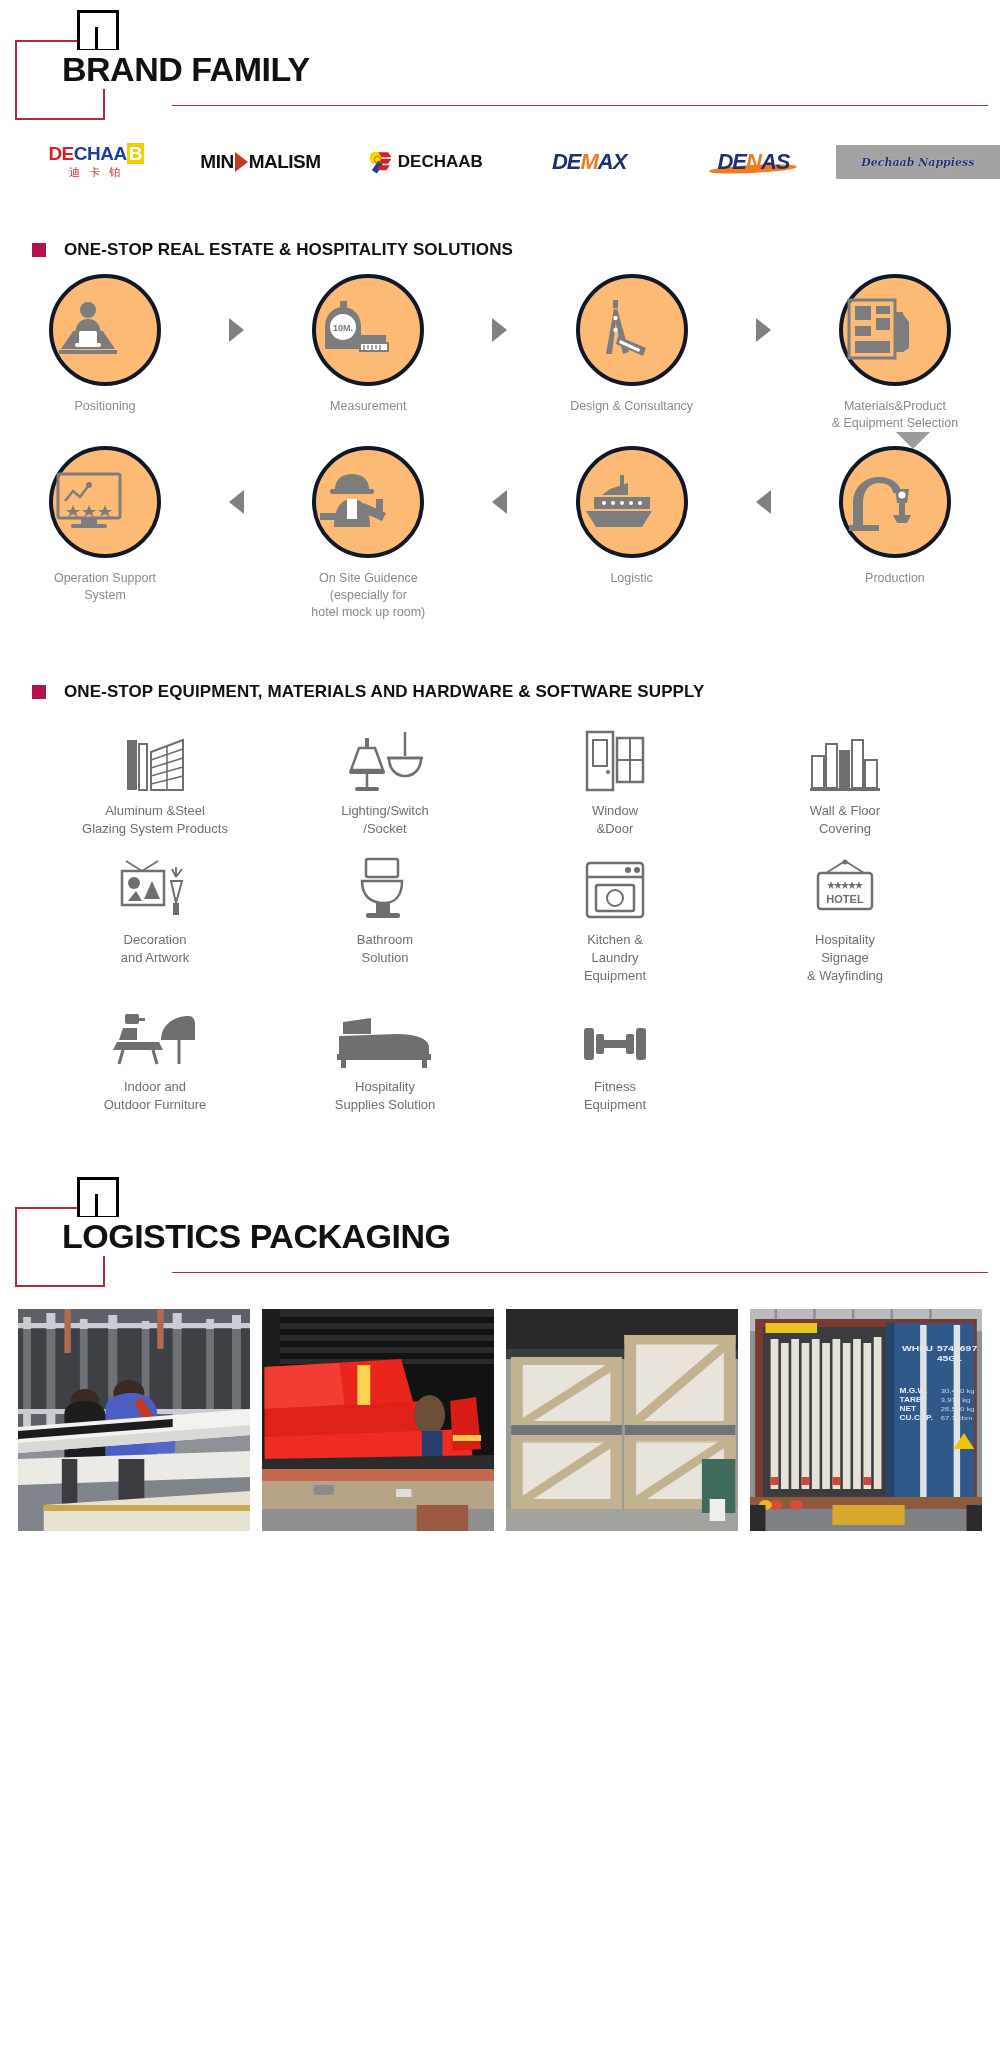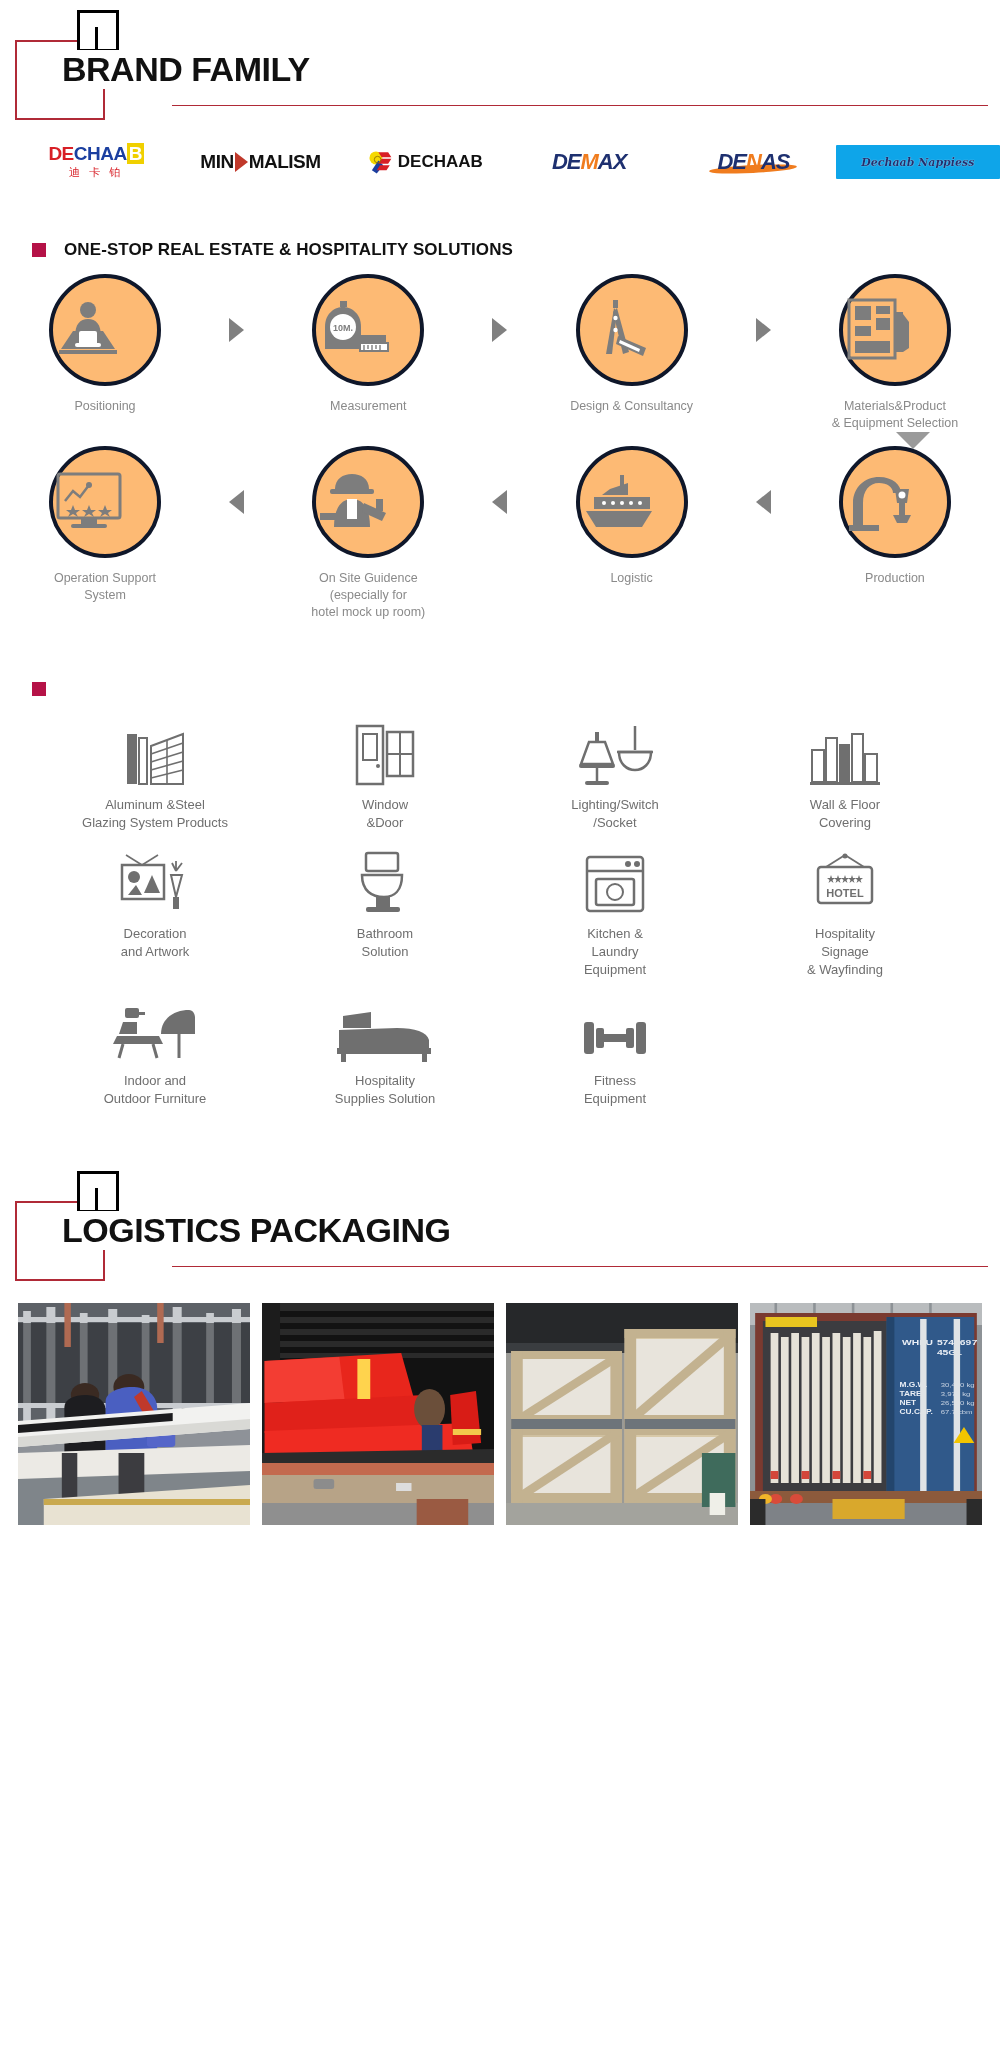--- a/index.html
+++ b/index.html
@@ -106,21 +106,21 @@
   .lg-denas .swoosh {
     position: absolute; left: -8px; right: -8px; top: 62%;
     height: 8px;
     background: #f07c1e;
     border-radius: 50%;
     transform: rotate(-3deg);
     z-index: -1;
   }
 
   .lg-nappiess {
-    background: #0ea5e9;
+    background: #a3a3a3;
     width: 100%;
     height: 34px;
     display: flex; align-items: center; justify-content: center;
     border-radius: 1px;
   }
   .lg-nappiess span {
     font-family: "DejaVu Serif", serif;
     font-style: italic;
     font-weight: bold;
     font-size: 11px;
@@ -458,20 +458,21 @@
           <circle cx="59" cy="26" r="3.5" fill="#fff"></circle>
         </svg>
       </div>
       <div class="node-label">Production</div>
     </div>
   </div>
 </div>
 
 <div class="sec-head" style="margin-top:62px;">
   <span class="sec-bullet"></span>
+  <span class="sec-title">ONE-STOP EQUIPMENT, MATERIALS AND HARDWARE &amp; SOFTWARE SUPPLY</span>
 </div>
 
 <div class="eq-grid">
 
   <div class="eq-cell">
     <div class="eq-icon">
       <svg width="64" height="62" viewBox="0 0 64 62">
         <rect x="4" y="10" width="10" height="50" fill="#6f6f6f"></rect>
         <rect x="16" y="14" width="8" height="46" fill="none" stroke="#6f6f6f" stroke-width="2"></rect>
         <path d="M28 60 L28 22 L60 10 L60 60 Z" fill="none" stroke="#6f6f6f" stroke-width="2"></path>
@@ -483,48 +484,48 @@
           <line x1="44" y1="16" x2="44" y2="60"></line>
         </g>
       </svg>
     </div>
     <div class="eq-label" style="white-space: pre-line;">Aluminum &amp;Steel
 Glazing System Products</div>
   </div>
 
   <div class="eq-cell">
     <div class="eq-icon">
-      <svg width="62" height="62" viewBox="0 0 62 62">
-        <rect x="3" y="2" width="26" height="58" fill="none" stroke="#6f6f6f" stroke-width="2.5"></rect>
-        <rect x="9" y="10" width="14" height="26" fill="none" stroke="#6f6f6f" stroke-width="2"></rect>
-        <circle cx="24" cy="42" r="2" fill="#6f6f6f"></circle>
-        <rect x="33" y="8" width="26" height="44" fill="none" stroke="#6f6f6f" stroke-width="2.5"></rect>
-        <line x1="46" y1="8" x2="46" y2="52" stroke="#6f6f6f" stroke-width="2"></line>
-        <line x1="33" y1="30" x2="59" y2="30" stroke="#6f6f6f" stroke-width="2"></line>
-      </svg>
-    </div>
-    <div class="eq-label" style="white-space: pre-line;">Window
-&amp;Door</div>
-  </div>
-
-  <div class="eq-cell">
-    <div class="eq-icon">
       <svg width="84" height="62" viewBox="0 0 84 62">
         <rect x="22" y="8" width="4" height="10" fill="#6f6f6f"></rect>
         <path d="M8 40 L40 40 L32 18 L16 18 Z" fill="none" stroke="#6f6f6f" stroke-width="2.5"></path>
         <rect x="6" y="40" width="36" height="4" rx="2" fill="#6f6f6f"></rect>
         <line x1="24" y1="44" x2="24" y2="58" stroke="#6f6f6f" stroke-width="2.5"></line>
         <rect x="12" y="57" width="24" height="4" rx="2" fill="#6f6f6f"></rect>
         <line x1="62" y1="2" x2="62" y2="26" stroke="#6f6f6f" stroke-width="2.5"></line>
         <path d="M46 28 C46 40 54 46 62 46 C70 46 78 40 78 28 Z" fill="none" stroke="#6f6f6f" stroke-width="2.5"></path>
         <line x1="44" y1="28" x2="80" y2="28" stroke="#6f6f6f" stroke-width="2.5"></line>
       </svg>
     </div>
     <div class="eq-label" style="white-space: pre-line;">Lighting/Switch
 /Socket</div>
+  </div>
+
+  <div class="eq-cell">
+    <div class="eq-icon">
+      <svg width="62" height="62" viewBox="0 0 62 62">
+        <rect x="3" y="2" width="26" height="58" fill="none" stroke="#6f6f6f" stroke-width="2.5"></rect>
+        <rect x="9" y="10" width="14" height="26" fill="none" stroke="#6f6f6f" stroke-width="2"></rect>
+        <circle cx="24" cy="42" r="2" fill="#6f6f6f"></circle>
+        <rect x="33" y="8" width="26" height="44" fill="none" stroke="#6f6f6f" stroke-width="2.5"></rect>
+        <line x1="46" y1="8" x2="46" y2="52" stroke="#6f6f6f" stroke-width="2"></line>
+        <line x1="33" y1="30" x2="59" y2="30" stroke="#6f6f6f" stroke-width="2"></line>
+      </svg>
+    </div>
+    <div class="eq-label" style="white-space: pre-line;">Window
+&amp;Door</div>
   </div>
 
   <div class="eq-cell">
     <div class="eq-icon">
       <svg width="70" height="58" viewBox="0 0 70 58">
         <rect x="2" y="22" width="12" height="32" fill="none" stroke="#6f6f6f" stroke-width="2"></rect>
         <rect x="16" y="10" width="11" height="44" fill="none" stroke="#6f6f6f" stroke-width="2"></rect>
         <rect x="29" y="16" width="11" height="38" fill="#6f6f6f"></rect>
         <rect x="42" y="6" width="11" height="48" fill="none" stroke="#6f6f6f" stroke-width="2"></rect>
         <rect x="55" y="26" width="12" height="28" fill="none" stroke="#6f6f6f" stroke-width="2"></rect>

